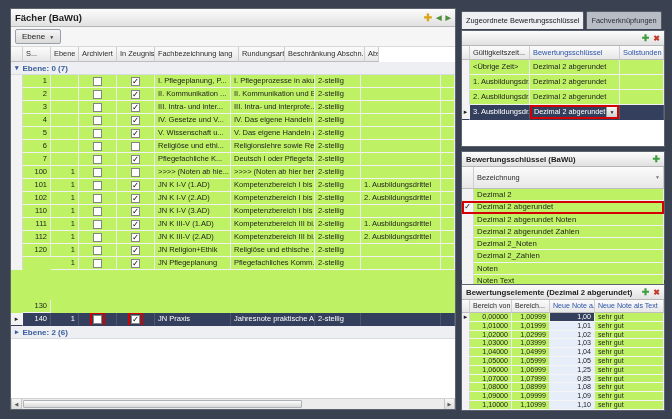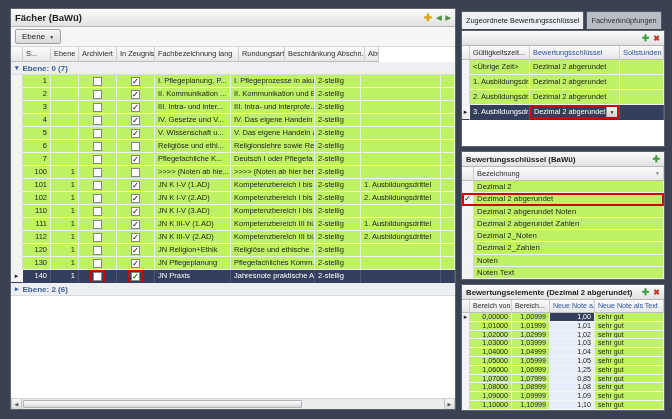--- a/index.html
+++ b/index.html
@@ -22,21 +22,21 @@
 .chiprow{height:20px;background:#f6f6f6;border-bottom:1px solid #d9d9d9;display:flex;align-items:center;padding:0 4px}
 .chip{display:inline-flex;align-items:center;gap:4px;height:15px;padding:0 6px;font-size:8px;color:#222;background:linear-gradient(#f5f5f5,#dadada);border:1px solid #9aa0a9;border-radius:2px}
 .chev{font-size:5px;color:#333}
 .thead{display:flex;width:100%}
 .th{flex:none;background:linear-gradient(#fbfbfb,#e7e7e7);border-right:1px solid #cecece;border-bottom:1px solid #bdbdbd;font-size:7.4px;color:#2b2b2b;overflow:hidden;white-space:nowrap;padding:0 3px}
 .th.blue{color:var(--edit-head)}
 .thflex{display:flex;align-items:center}
 .hdr-ic{margin-left:auto;font-size:5px;color:#777}
 #left-head .th{height:15px;line-height:14px}
 #assigned-head .th{height:14px;line-height:13px}
-#keys-head .th{height:14px;line-height:13px}
+#keys-head .th{height:22px;line-height:13px}
 #elements-head .th{height:13px;line-height:12px;font-size:7.1px}
 .row{display:flex;width:100%;background:#bef264}
 .cell{flex:none;overflow:hidden;white-space:nowrap;padding:0 3px;border-right:1px solid #ececec;border-bottom:1px solid #f1f1f1;font-size:7.5px;color:#1d1d1d}
 #left-body .cell{height:13px;line-height:12px}
 #assigned-body .cell{height:15px;line-height:14px}
 #keys-body .cell{height:12.3px;line-height:11.5px;font-size:7.8px}
 #elements-body .cell{height:8.8px;line-height:8.6px;font-size:7.1px;border-bottom:1px solid #f4f4f4}
 .cell.num{text-align:right}
 .cell.center{display:flex;align-items:center;justify-content:center;padding:0}
 .cell.marker{background:#f3f3f3;border-right:1px solid #d6d6d6;text-align:center;padding:0;color:#222;font-size:7px}
@@ -372,21 +372,21 @@
           </span>
         </div>
         <div class="cell" style="width: 76px;">JN Religion+Ethik</div>
         <div class="cell" style="width: 84px;">Religiöse und ethische ...</div>
         <div class="cell" style="width: 46px;">2-stellig</div>
         <div class="cell" style="width: 80px;"></div>
         <div class="cell" style="width: 14px;"></div>
       </div>
       <div class="row">
         <div class="cell marker" style="width: 12px;"></div>
-        <div class="cell num" style="width: 28px;">130</div>
+        <div class="cell num" style="width: 28px; margin-top: 43px;">130</div>
         <div class="cell num" style="width: 28px;">1</div>
         <div class="cell center" style="width: 38px;">
           <span class="cbwrap">
             <span class="cb"></span>
           </span>
         </div>
         <div class="cell center" style="width: 38px;">
           <span class="cbwrap">
             <span class="cb checked"></span>
           </span>

